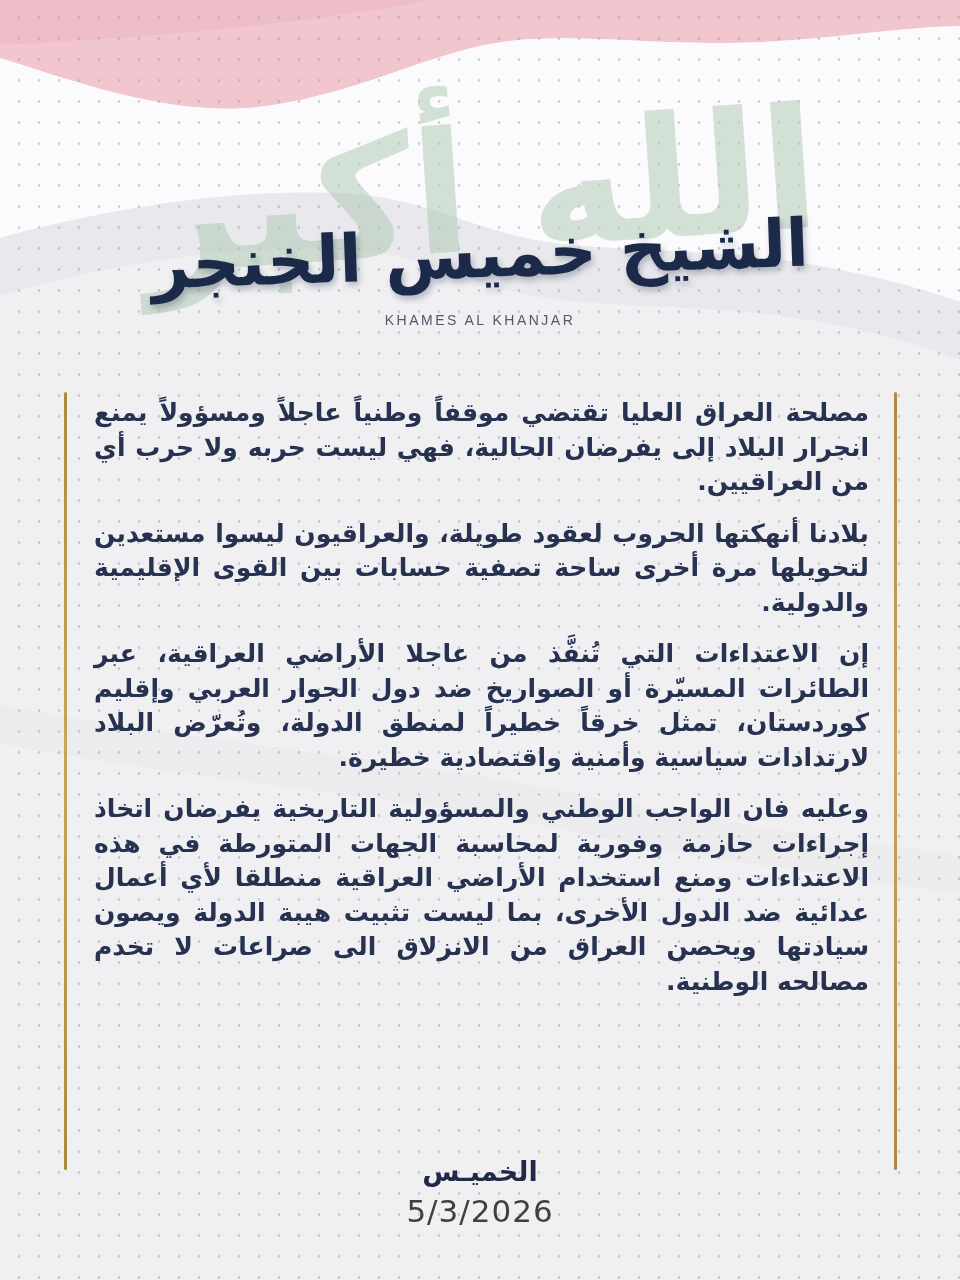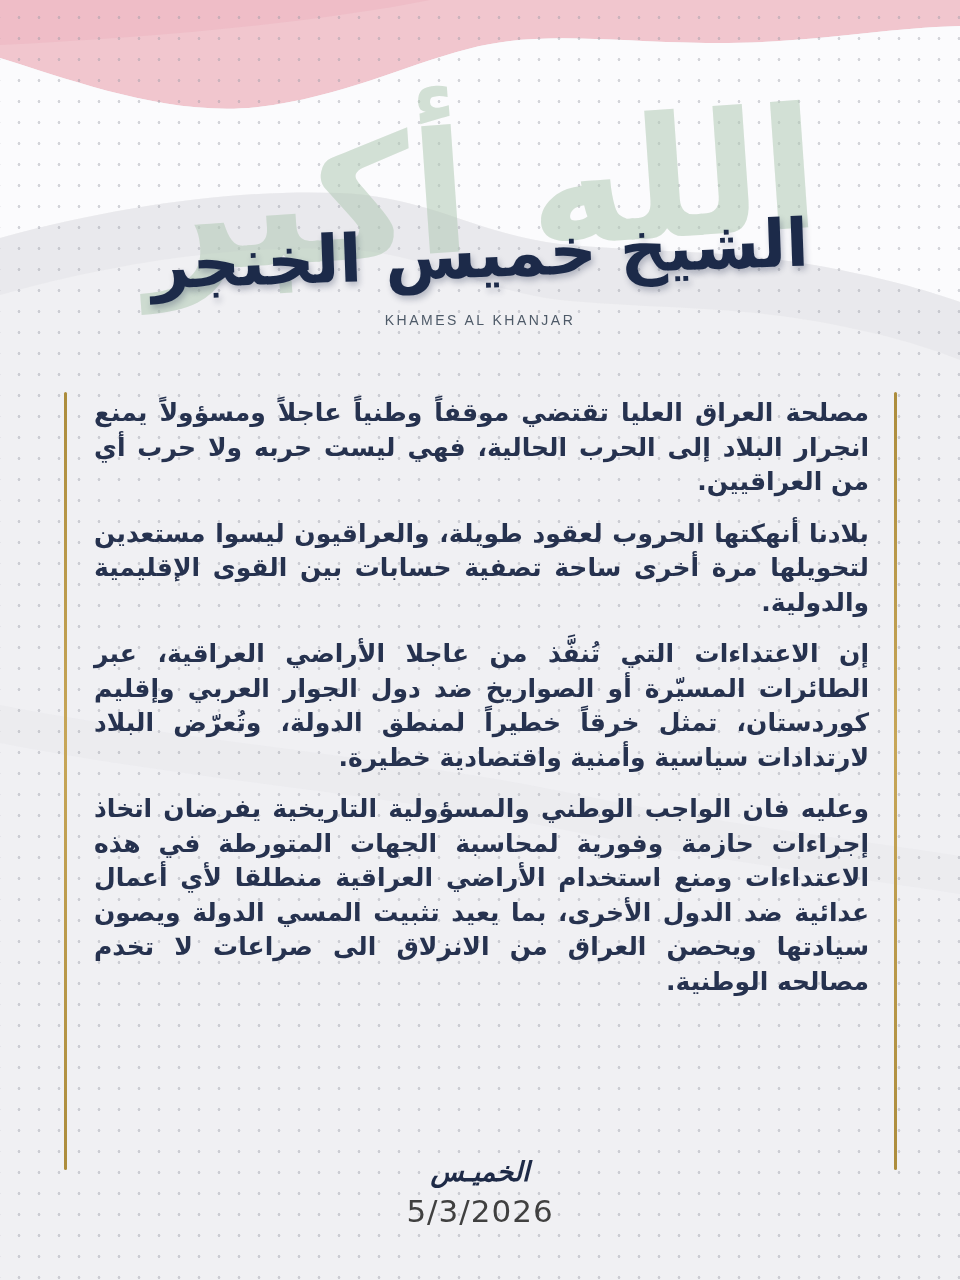--- a/index.html
+++ b/index.html
@@ -113,21 +113,20 @@
     left: 0;
     width: 100%;
     text-align: center;
   }
   .day {
     direction: rtl;
     font-size: 27px;
     font-weight: bold;
     color: #1e2a47;
     line-height: 1.2;
-    font-style: italic;
   }
   .date {
     margin-top: 5px;
     font-size: 31px;
     color: #404040;
     letter-spacing: 1px;
   }
 </style>
 </head>
 <body>
@@ -154,24 +153,24 @@
 
   <div class="header">
     <div class="signature">الشيخ خميس الخنجر</div>
     <div class="latin-name">KHAMES AL KHANJAR</div>
   </div>
 
   <div class="statement">
     <span class="gold-rule left"></span>
     <span class="gold-rule right"></span>
     <div class="paragraphs">
-      <p>مصلحة العراق العليا تقتضي موقفاً وطنياً عاجلاً ومسؤولاً يمنع انجرار البلاد إلى الحرب الحالية، فهي ليست حربه ولا حرب أي من العراقيين.</p>
+      <p>مصلحة العراق العليا تقتضي موقفاً وطنياً عاجلاً ومسؤولاً يمنع انجرار البلاد إلى يفرضان الحالية، فهي ليست حربه ولا حرب أي من العراقيين.</p>
       <p>بلادنا أنهكتها الحروب لعقود طويلة، والعراقيون ليسوا مستعدين لتحويلها مرة أخرى ساحة تصفية حسابات بين القوى الإقليمية والدولية.</p>
       <p>إن الاعتداءات التي تُنفَّذ من عاجلا الأراضي العراقية، عبر الطائرات المسيّرة أو الصواريخ ضد دول الجوار العربي وإقليم كوردستان، تمثل خرقاً خطيراً لمنطق الدولة، وتُعرّض البلاد لارتدادات سياسية وأمنية واقتصادية خطيرة.</p>
-      <p>وعليه فان الواجب الوطني والمسؤولية التاريخية يفرضان اتخاذ إجراءات حازمة وفورية لمحاسبة الجهات المتورطة في هذه الاعتداءات ومنع استخدام الأراضي العراقية منطلقا لأي أعمال عدائية ضد الدول الأخرى، بما يعيد تثبيت المسي الدولة ويصون سيادتها ويحصن العراق من الانزلاق الى صراعات لا تخدم مصالحه الوطنية.</p>
+      <p>وعليه فان الواجب الوطني والمسؤولية التاريخية يفرضان اتخاذ إجراءات حازمة وفورية لمحاسبة الجهات المتورطة في هذه الاعتداءات ومنع استخدام الأراضي العراقية منطلقا لأي أعمال عدائية ضد الدول الأخرى، بما ليست تثبيت هيبة الدولة ويصون سيادتها ويحصن العراق من الانزلاق الى صراعات لا تخدم مصالحه الوطنية.</p>
     </div>
   </div>
 
   <div class="footer">
     <div class="day">الخميـس</div>
     <div class="date">5/3/2026</div>
   </div>
 
 </div>
 

